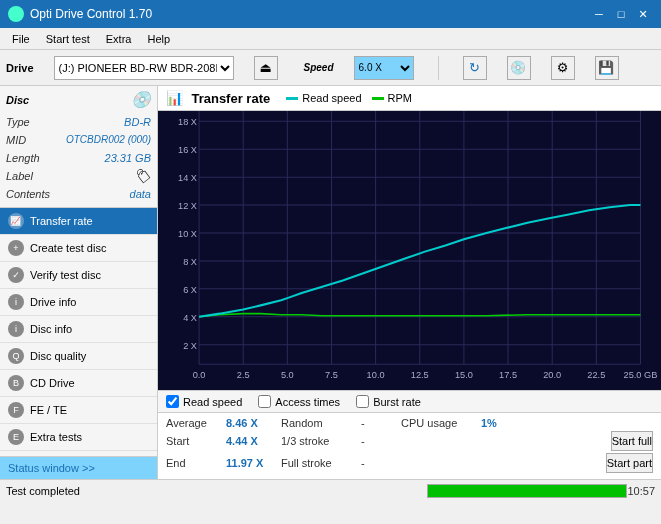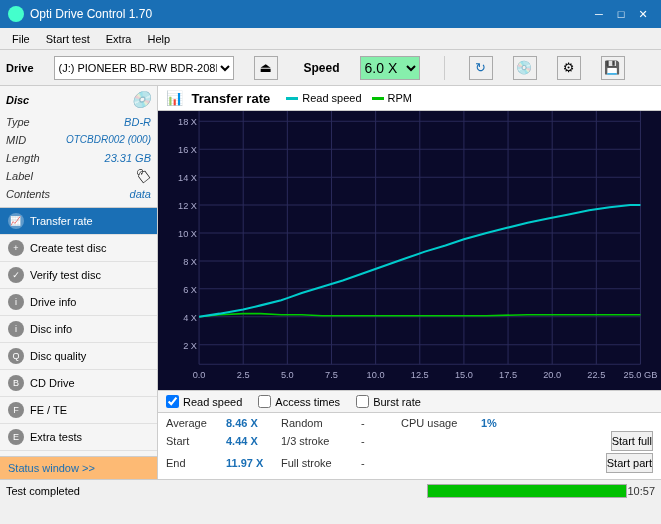--- a/index.html
+++ b/index.html
@@ -14,22 +14,22 @@
 
     
     .menu-bar { background: #f0f0f0; height: 22px; display: flex; align-items: center; padding: 0 4px; border-bottom: 1px solid #ccc; }
     .menu-item { padding: 2px 8px; cursor: pointer; font-size: 11px; }
 
     
     .toolbar { background: #f0f0f0; border-bottom: 1px solid #ccc; padding: 3px 6px; display: flex; align-items: center; gap: 20px; height: 36px; }
     .toolbar-label { font-size: 11px; font-weight: bold; }
     .drive-select { height: 24px; font-size: 11px; border: 1px solid #aaa; background: white; width: 180px; }
     .toolbar-icon-btn { width: 24px; height: 24px; border: 1px solid #aaa; background: #f0f0f0; cursor: pointer; display: flex; align-items: center; justify-content: center; font-size: 13px; }
-    .toolbar-speed-label { font-size: 12px; font-weight: bold; margin-left: 6px; }
-    .speed-select { height: 24px; font-size: 14px; border: 1px solid #aaa; background: #86efac; width: 60px; }
+    .toolbar-speed-label { font-size: 10px; font-weight: bold; margin-left: 6px; font-style: italic; }
+    .speed-select { height: 24px; font-size: 10px; border: 1px solid #aaa; background: #7dd3fc; width: 60px; }
 
     
     .content-area { display: flex; flex: 1; overflow: hidden; }
 
     
     .sidebar { width: 158px; background: #f5f5f5; border-right: 1px solid #ccc; display: flex; flex-direction: column; }
 
     
     .disc-panel { padding: 4px 6px; border-bottom: 1px solid #ccc; font-style: italic; }
     .disc-header { display: flex; align-items: center; justify-content: space-between; margin-bottom: 4px; }
@@ -42,21 +42,21 @@
     .label-icon { font-size: 14px; }
 
     
     .sidebar-nav { display: flex; flex-direction: column; }
     .nav-item { display: flex; align-items: center; gap: 6px; padding: 5px 8px; cursor: pointer; font-size: 11px; border-bottom: 1px solid #e0e0e0; }
     .nav-item.active { background: #1a6fb5; color: white; }
     .nav-icon { width: 16px; height: 16px; border-radius: 50%; background: #888; display: flex; align-items: center; justify-content: center; font-size: 9px; color: white; flex-shrink: 0; }
     .nav-item.active .nav-icon { background: rgba(255,255,255,0.3); }
 
     
-    .status-btn { margin-top: auto; border-top: 1px solid #ccc; padding: 5px 8px; cursor: pointer; font-size: 11px; color: #1a6fb5; background: #fdba74; display: flex; align-items: center; gap: 4px; }
+    .status-btn { margin-top: auto; border-top: 1px solid #ccc; padding: 5px 8px; cursor: pointer; font-size: 11px; color: #1a6fb5; background: #7dd3fc; display: flex; align-items: center; gap: 4px; }
 
     
     .chart-area { flex: 1; background: white; display: flex; flex-direction: column; overflow: hidden; }
     .chart-header { display: flex; align-items: center; gap: 8px; padding: 4px 8px; border-bottom: 1px solid #ccc; }
     .chart-icon { color: #1a6fb5; font-size: 14px; }
     .chart-title { font-weight: bold; font-size: 13px; }
     .chart-legend { display: flex; gap: 10px; margin-left: 8px; }
     .legend-item { display: flex; align-items: center; gap: 4px; font-size: 11px; }
     .legend-dot { width: 12px; height: 3px; }
     .legend-dot.read { background: #00c0c0; }

